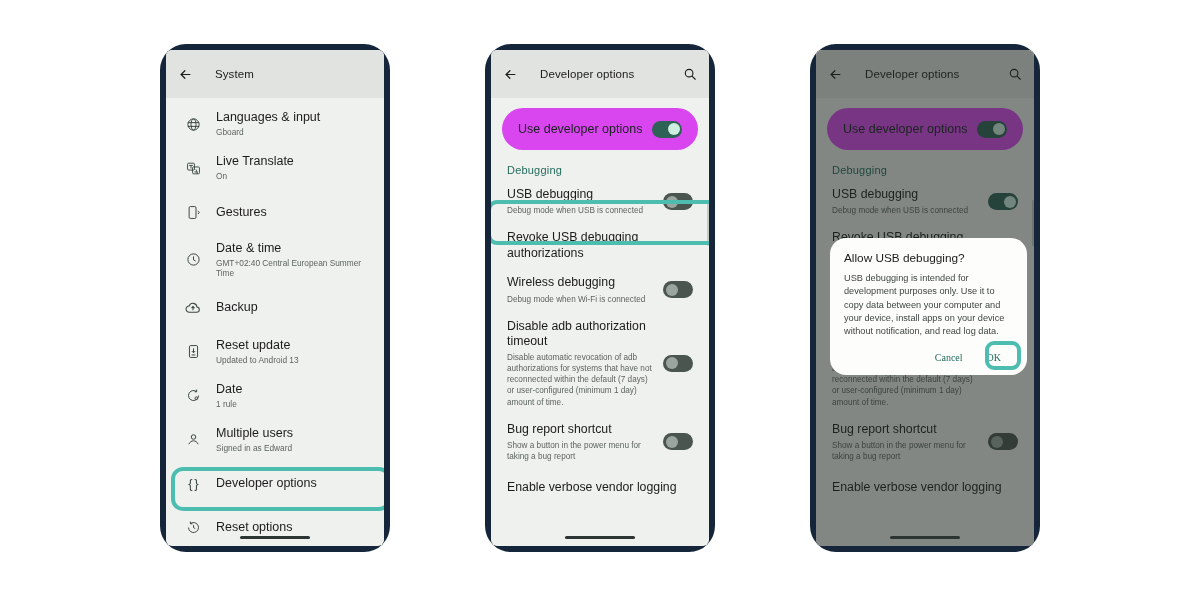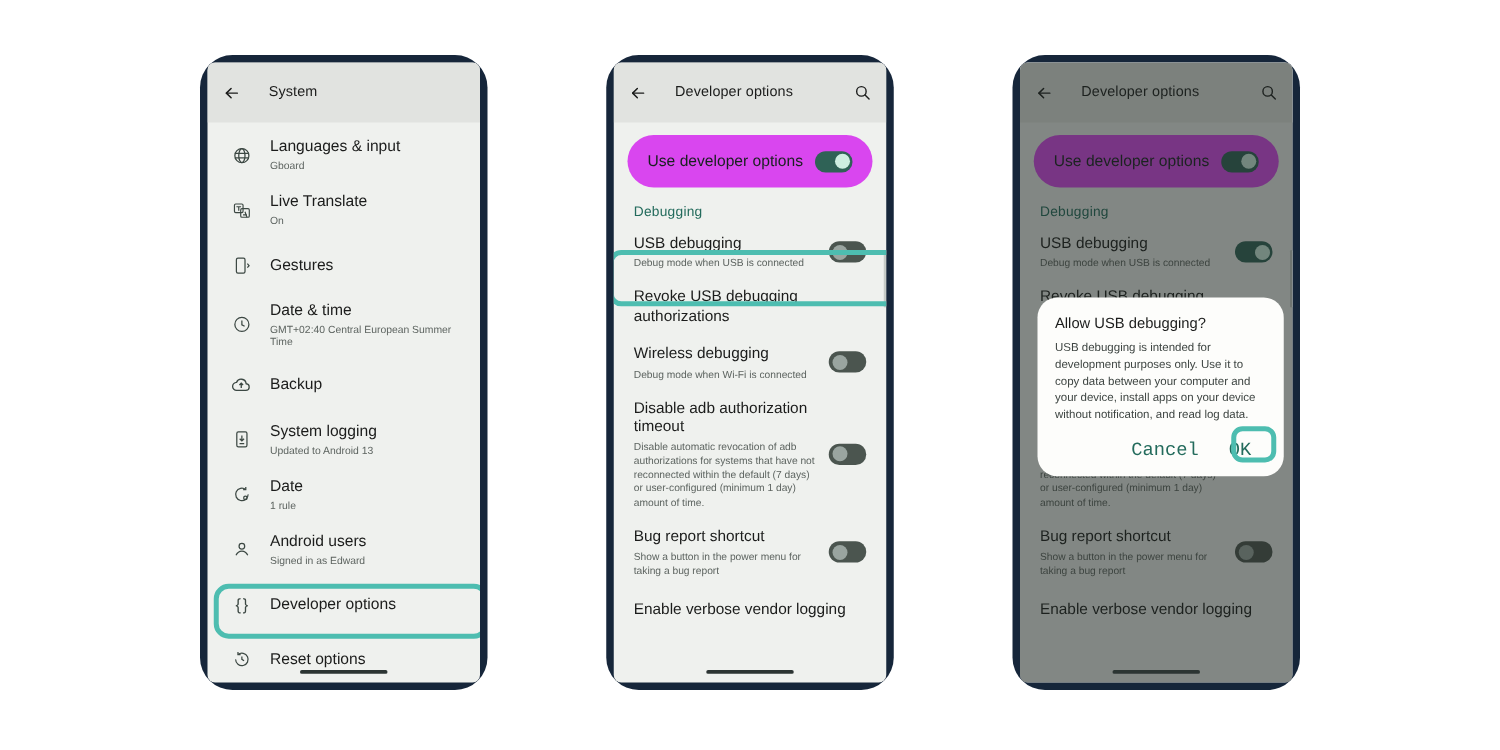--- a/index.html
+++ b/index.html
@@ -158,23 +158,23 @@
     font-size:11.8px; color:#1b1c1b; margin-bottom:7px;
   }
   .dialog .dlgbody{
     font-size:9.2px; color:#3f4643; line-height:1.45;
   }
   .dialog .dlgactions{
     display:flex; justify-content:flex-end; align-items:center;
     gap:8px; margin-top:9px; padding-right:4px;
   }
   .dlgbtn{
-    font-size:15px; color:#236b5c; padding:4px 8px;
+    font-size:10px; color:#236b5c; padding:4px 8px;
     background:none; border:none; cursor:pointer;
-    font-family:Liberation Mono, monospace;
+    font-family:Liberation Serif, serif;
   }
 </style>
 </head>
 <body>
 
 <div class="stage">
 
   <div class="phone" id="phone1">
     <div class="screen">
 
@@ -258,21 +258,21 @@
 
         <div class="row">
           <span class="rowicon">
             <svg width="15" height="15" viewBox="0 0 24 24" fill="none" stroke="#3c4843" stroke-width="1.6">
                 <rect x="5.5" y="2.5" width="13" height="19" rx="2"></rect>
                 <path d="M12 7v7M9.2 11.2L12 14l2.8-2.8"></path>
                 <path d="M9 17.5h6"></path>
               </svg>
           </span>
           <span class="rowtext">
-            <div class="rtitle">System logging</div>
+            <div class="rtitle">Reset update</div>
             <div class="rsub">Updated to Android 13</div>
           </span>
         </div>
 
         <div class="row">
           <span class="rowicon">
             <svg width="15" height="15" viewBox="0 0 24 24" fill="none" stroke="#3c4843" stroke-width="1.6">
                 <path d="M20 12a8 8 0 1 1-3-6.2"></path>
                 <path d="M17 2.6V6h-3.4"></path>
                 <circle cx="16.5" cy="16.5" r="2.2"></circle>
@@ -285,21 +285,21 @@
         </div>
 
         <div class="row">
           <span class="rowicon">
             <svg width="15" height="15" viewBox="0 0 24 24" fill="none" stroke="#3c4843" stroke-width="1.6">
                 <circle cx="12" cy="8" r="3.6"></circle>
                 <path d="M4.5 19.5c1.6-3.6 4.4-5.4 7.5-5.4s5.9 1.8 7.5 5.4"></path>
               </svg>
           </span>
           <span class="rowtext">
-            <div class="rtitle">Android users</div>
+            <div class="rtitle">Multiple users</div>
             <div class="rsub">Signed in as Edward</div>
           </span>
         </div>
 
         <div class="row">
           <span class="rowicon brace">{ }</span>
           <span class="rowtext">
             <div class="rtitle">Developer options</div>
           </span>
         </div>

